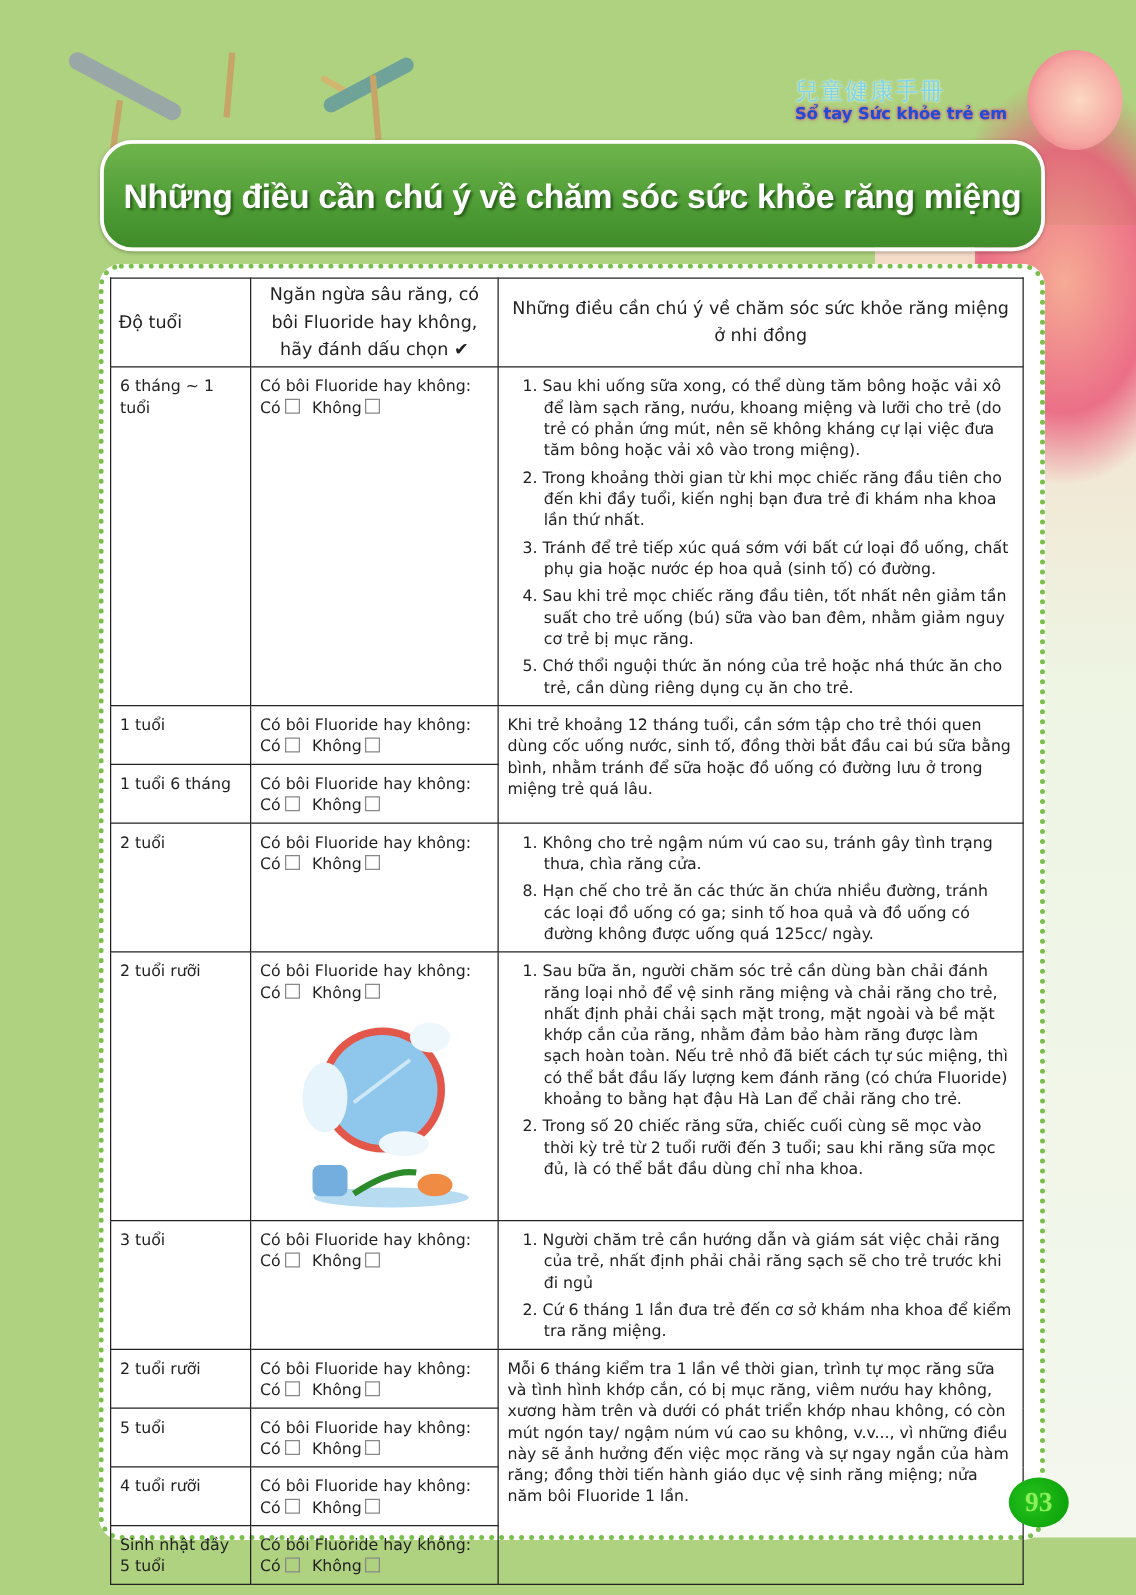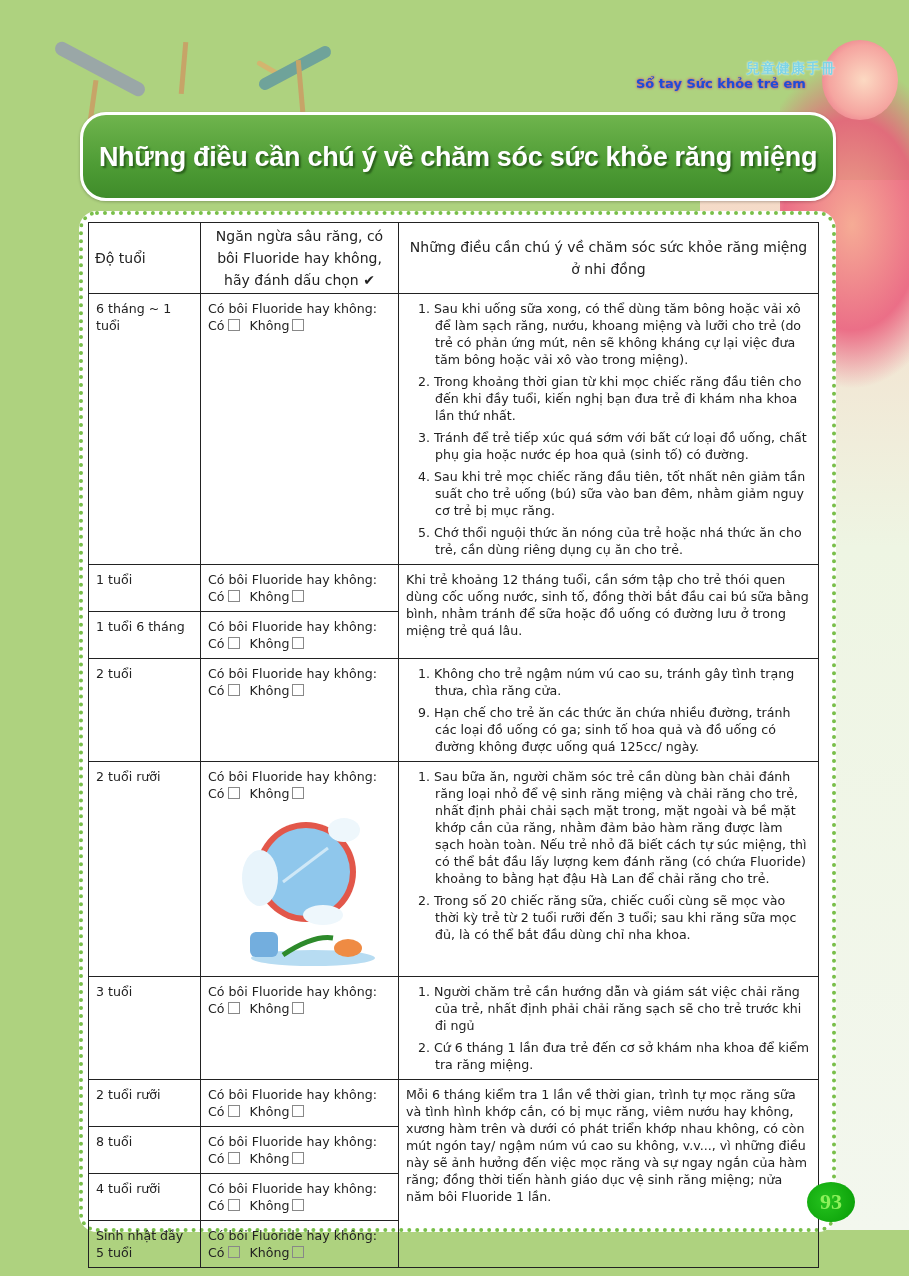--- a/index.html
+++ b/index.html
@@ -13,22 +13,22 @@
     background:linear-gradient(to bottom, #f5d9c6 0%, #eef5e3 35%, #f3f7ee 100%);
   }
   .flower {
     position:absolute; left:780px; top:60px; width:180px; height:330px;
     background:radial-gradient(ellipse at 40% 50%, #f6a38c 0%, #ea5a7a 45%, rgba(234,90,122,0) 70%);
     opacity:0.85;
   }
   .propeller { position:absolute; border-radius:8px; }
   .stick { position:absolute; width:5px; background:#c7a468; }
   .logo-area { position:absolute; left:636px; top:60px; width:200px; height:50px; }
-  .logo-cn { font-size:14px; color:#7ed4e6; font-weight:bold; letter-spacing:1px;
-             text-shadow:0 0 2px #fff;text-align:right; }
+  .logo-cn { font-size:19px; color:#7ed4e6; font-weight:normal; letter-spacing:1px;
+             text-shadow:0 0 2px #fff; }
   .logo-vn { font-size:13px; color:#1d4ed8; font-weight:bold;
              text-shadow:0 0 2px #d15a7a, 0 0 3px #d15a7a; margin-top:-2px; }
   .child {
     position:absolute; left:822px; top:40px; width:76px; height:80px;
     border-radius:50%; background:radial-gradient(circle at 55% 50%, #fcd9c2 0%, #f5a5a0 60%, #e65c7a 100%);
   }
   .title-box {
     position:absolute; left:80px; top:112px; width:750px; height:83px;
     border:3px solid #fff; border-radius:26px;
     background:linear-gradient(to bottom, #6fb44d 0%, #4e9c35 60%, #3f8c2a 100%);
@@ -144,21 +144,21 @@
 
   <tr>
     <td>2 tuổi</td>
     <td>
       <div>Có bôi Fluoride hay không:</div>
       <span>Có</span><span class="chk"></span><span>Không</span><span class="chk"></span>
     </td>
     <td>
       <ol class="notes">
         <li>1. Không cho trẻ ngậm núm vú cao su, tránh gây tình trạng thưa, chìa răng cửa.</li>
-        <li>9. Hạn chế cho trẻ ăn các thức ăn chứa nhiều đường, tránh các loại đồ uống có ga; sinh tố hoa quả và đồ uống có đường không được uống quá 125cc/ ngày.</li>
+        <li>8. Hạn chế cho trẻ ăn các thức ăn chứa nhiều đường, tránh các loại đồ uống có ga; sinh tố hoa quả và đồ uống có đường không được uống quá 125cc/ ngày.</li>
       </ol>
     </td>
   </tr>
 
   <tr>
     <td>2 tuổi rưỡi</td>
     <td>
       <div>Có bôi Fluoride hay không:</div>
       <span>Có</span><span class="chk"></span><span>Không</span><span class="chk"></span>
       <div class="mirror-illust">
@@ -201,21 +201,21 @@
   <tr>
     <td>2 tuổi rưỡi</td>
     <td>
       <div>Có bôi Fluoride hay không:</div>
       <span>Có</span><span class="chk"></span><span>Không</span><span class="chk"></span>
     </td>
     <td rowspan="4">Mỗi 6 tháng kiểm tra 1 lần về thời gian, trình tự mọc răng sữa và tình hình khớp cắn, có bị mục răng, viêm nướu hay không, xương hàm trên và dưới có phát triển khớp nhau không, có còn mút ngón tay/ ngậm núm vú cao su không, v.v..., vì những điều này sẽ ảnh hưởng đến việc mọc răng và sự ngay ngắn của hàm răng; đồng thời tiến hành giáo dục vệ sinh răng miệng; nửa năm bôi Fluoride 1 lần.</td>
   </tr>
 
   <tr>
-    <td>8 tuổi</td>
+    <td>5 tuổi</td>
     <td>
       <div>Có bôi Fluoride hay không:</div>
       <span>Có</span><span class="chk"></span><span>Không</span><span class="chk"></span>
     </td>
   </tr>
 
   <tr>
     <td>4 tuổi rưỡi</td>
     <td>
       <div>Có bôi Fluoride hay không:</div>

